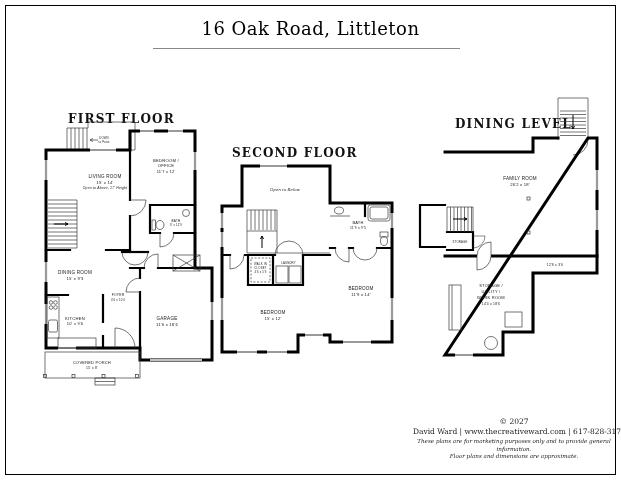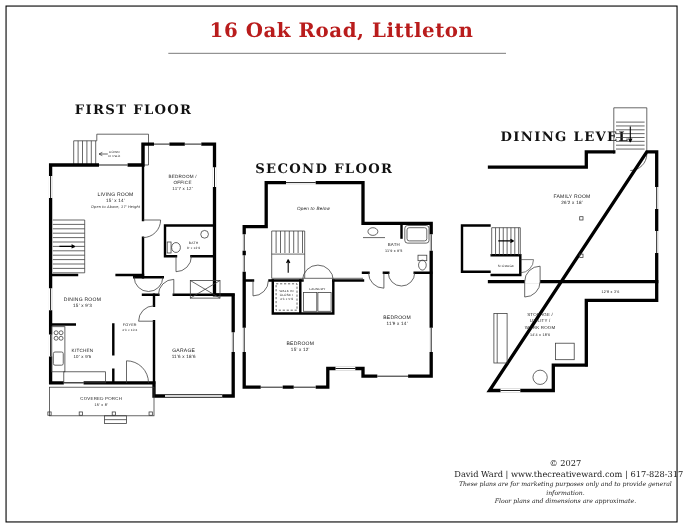--- a/index.html
+++ b/index.html
@@ -1,23 +1,23 @@
 <!DOCTYPE html>
 <html><head>
 <meta charset="utf-8">
 <style>
   html,body{margin:0;padding:0;background:#fff;}
   body{width:621px;height:480px;position:relative;font-family:"Liberation Sans",sans-serif;overflow:hidden;}
   .frame{position:absolute;left:5px;top:5px;right:5px;bottom:5px;border:1px solid #000;}
   .page-title{position:absolute;left:0;top:18px;width:621px;text-align:center;
-    font-family:"DejaVu Serif","Liberation Serif",serif;font-weight:bold;font-size:18px;color:#b91c1c;letter-spacing:.5px;}
+    font-family:"DejaVu Serif","Liberation Serif",serif;font-weight:normal;font-size:18px;color:#000000;letter-spacing:.5px;}
   .title-rule{position:absolute;left:153px;top:48px;width:307px;border-top:1px solid #888;}
   .floor-heading{position:absolute;font-family:"DejaVu Serif","Liberation Serif",serif;font-weight:bold;
     font-size:12px;color:#111;letter-spacing:1.2px;white-space:nowrap;}
-  #h-first{left:68px;top:93px;}
+  #h-first{left:68px;top:112px;}
   #h-second{left:232px;top:146px;}
   #h-lower{left:455px;top:117px;}
   svg.plan{position:absolute;overflow:visible;}
   #svg-first{left:28px;top:112px;width:190px;height:280px;}
   #svg-second{left:215px;top:158px;width:195px;height:215px;}
   #svg-lower{left:415px;top:95px;width:200px;height:290px;}
   .walls path{stroke:#000;stroke-width:3;fill:none;stroke-linecap:square;}
   .iwalls path{stroke:#000;stroke-width:2.2;fill:none;stroke-linecap:square;}
   .thin path,.thin rect,.thin line,.thin circle,.thin ellipse{stroke:#3a3a3a;stroke-width:.7;fill:none;}
   .post{fill:#000;stroke:none;}

